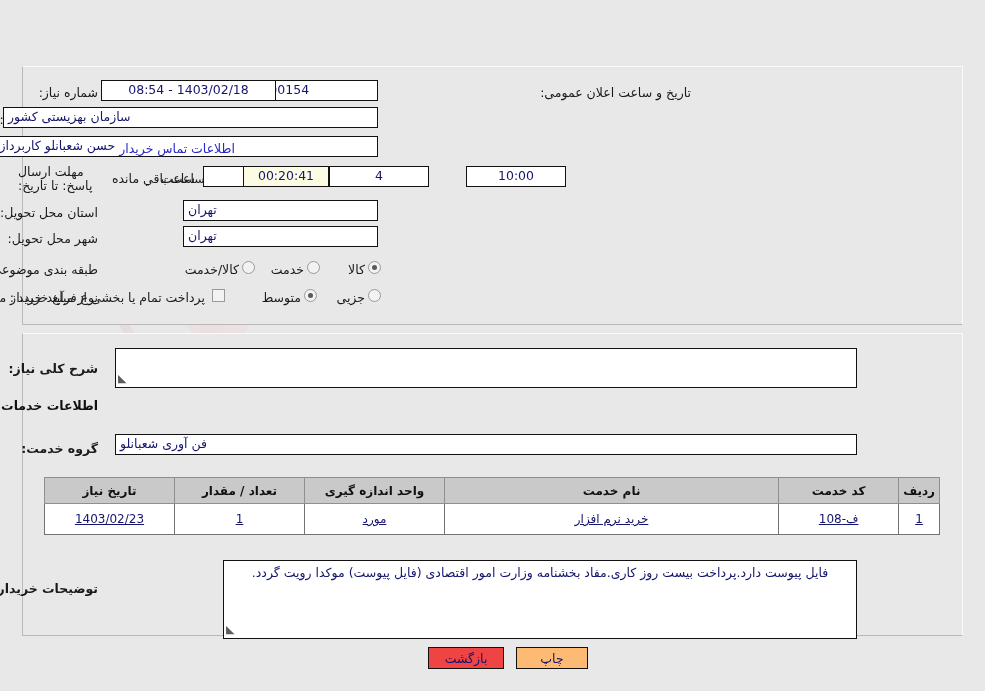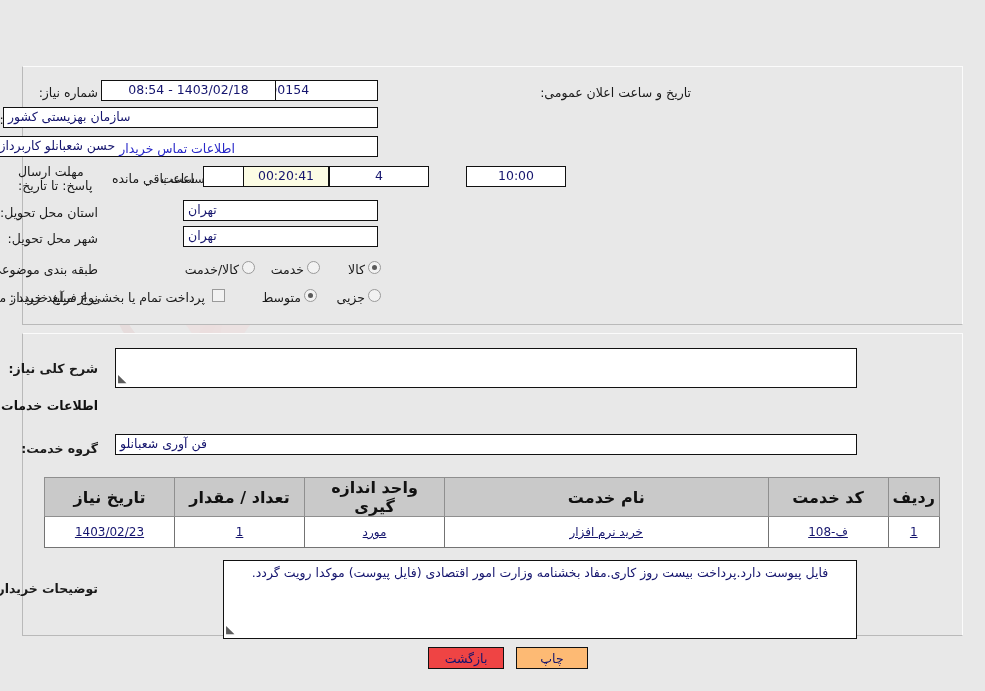--- a/index.html
+++ b/index.html
@@ -93,21 +93,21 @@
     white-space: nowrap; z-index: 4;
   }
 
   
   .tbl {
     position: absolute; left: 44px; top: 477px; width: 896px;
     border-collapse: collapse; z-index: 4; background: #ffffff;
   }
   .tbl th {
     background: #c9c9c9; border: 1px solid #8f8f8f;
-    font-size: 16px; font-weight: bold; color: #111;
+    font-size: 12px; font-weight: bold; color: #111;
     height: 26px; padding: 0 4px; text-align: center;
   }
   .tbl td {
     background: #ffffff; border: 1px solid #737373;
     font-size: 12px; color: #15156e; height: 25px;
     padding: 8px 4px; text-align: center; text-decoration: underline;
   }
 
   
   .btn {

